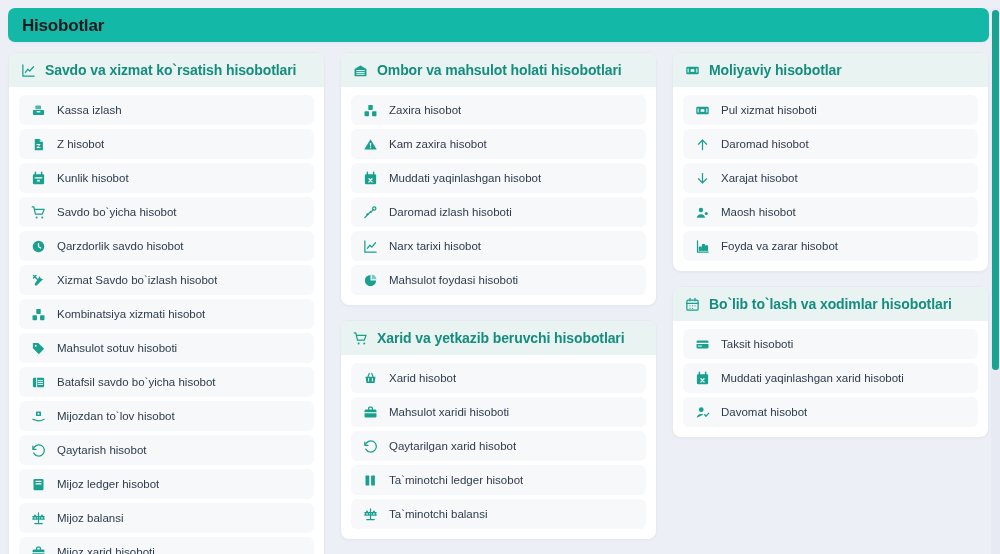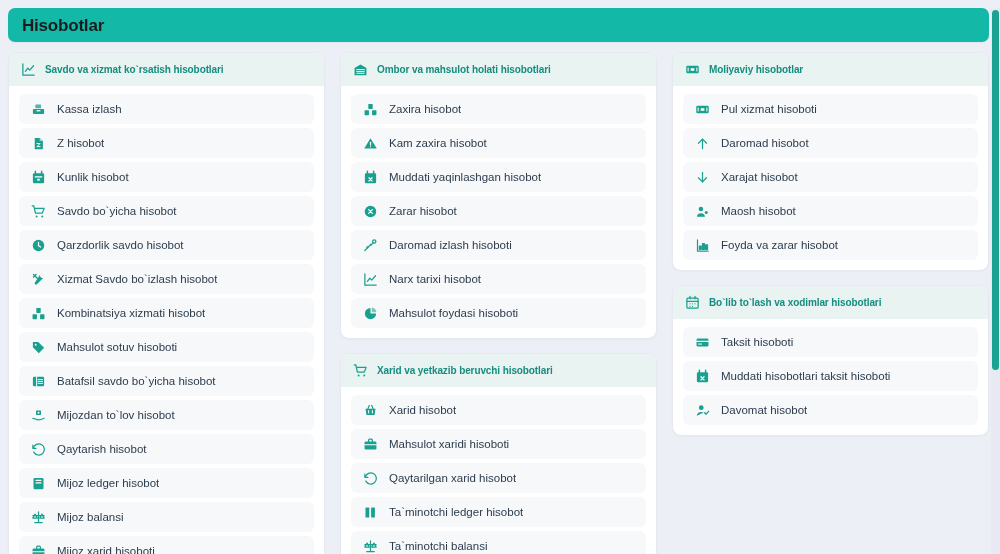--- a/index.html
+++ b/index.html
@@ -65,21 +65,21 @@
     box-shadow: 0 1px 2px rgba(16,24,40,.03);
   }
   .card-head {
     background: #e9f3f1;
     padding: 9px 12px;
     display: flex;
     align-items: center;
     gap: 9px;
   }
   .card-head .title {
-    font-size: 10px;
+    font-size: 14px;
     font-weight: 700;
     color: #158d7e;
     letter-spacing: -0.1px;
     white-space: nowrap;
   }
   .card-body {
     padding: 8px 10px 10px 10px;
     display: flex;
     flex-direction: column;
     gap: 4px;
@@ -317,29 +317,20 @@
             </div>
             <div class="row">
               <span class="ic">
                 <svg width="15" height="15" viewBox="0 0 24 24" fill="none" stroke="#19a08f" stroke-width="2" stroke-linecap="round" stroke-linejoin="round">
                   <rect x="3" y="5" width="18" height="16" rx="2" fill="#19a08f" stroke="none"></rect>
                   <path d="M7 2v4M17 2v4" stroke="#19a08f" stroke-width="2.4"></path>
                   <path d="M9.5 12.5l5 5M14.5 12.5l-5 5" stroke="#fff" stroke-width="2" fill="none"></path>
                 </svg>
               </span>
               <span class="label">Muddati yaqinlashgan hisobot</span>
-            </div>
-            <div class="row">
-              <span class="ic">
-                <svg width="15" height="15" viewBox="0 0 24 24" fill="none" stroke="#19a08f" stroke-width="2" stroke-linecap="round" stroke-linejoin="round">
-                  <circle cx="12" cy="12" r="9.2" fill="#19a08f" stroke="none"></circle>
-                  <path d="M9 9l6 6M15 9l-6 6" stroke="#fff" stroke-width="2"></path>
-                </svg>
-              </span>
-              <span class="label">Zarar hisobot</span>
             </div>
             <div class="row">
               <span class="ic">
                 <svg width="15" height="15" viewBox="0 0 24 24" fill="none" stroke="#19a08f" stroke-width="2" stroke-linecap="round" stroke-linejoin="round">
                   <path d="M3 20l5-5"></path>
                   <circle cx="7" cy="15" r="1.7" fill="#19a08f" stroke="none"></circle>
                   <circle cx="12.5" cy="11" r="1.7" fill="#19a08f" stroke="none"></circle>
                   <circle cx="18" cy="5.5" r="2.6"></circle>
                   <path d="M8.6 14l2.6-2M14.2 9.8l2-2.2"></path>
                 </svg>
@@ -515,21 +506,21 @@
               <span class="label">Taksit hisoboti</span>
             </div>
             <div class="row">
               <span class="ic">
                 <svg width="15" height="15" viewBox="0 0 24 24" fill="none" stroke="#19a08f" stroke-width="2" stroke-linecap="round" stroke-linejoin="round">
                   <rect x="3" y="5" width="18" height="16" rx="2" fill="#19a08f" stroke="none"></rect>
                   <path d="M7 2v4M17 2v4" stroke="#19a08f" stroke-width="2.4"></path>
                   <path d="M9.5 12.5l5 5M14.5 12.5l-5 5" stroke="#fff" stroke-width="2" fill="none"></path>
                 </svg>
               </span>
-              <span class="label">Muddati hisobotlari taksit hisoboti</span>
+              <span class="label">Muddati yaqinlashgan xarid hisoboti</span>
             </div>
             <div class="row">
               <span class="ic">
                 <svg width="15" height="15" viewBox="0 0 24 24" fill="none" stroke="#19a08f" stroke-width="2" stroke-linecap="round" stroke-linejoin="round">
                   <circle cx="10" cy="7.5" r="3.8" fill="#19a08f" stroke="none"></circle>
                   <path d="M2.8 20.5c0-3.7 3.2-6.3 7.2-6.3 1.5 0 2.9.4 4 1" fill="#19a08f" stroke="none"></path>
                   <path d="M15.5 15.5l2.2 2.4 4-4.6" stroke-width="2.1"></path>
                 </svg>
               </span>
               <span class="label">Davomat hisobot</span>

